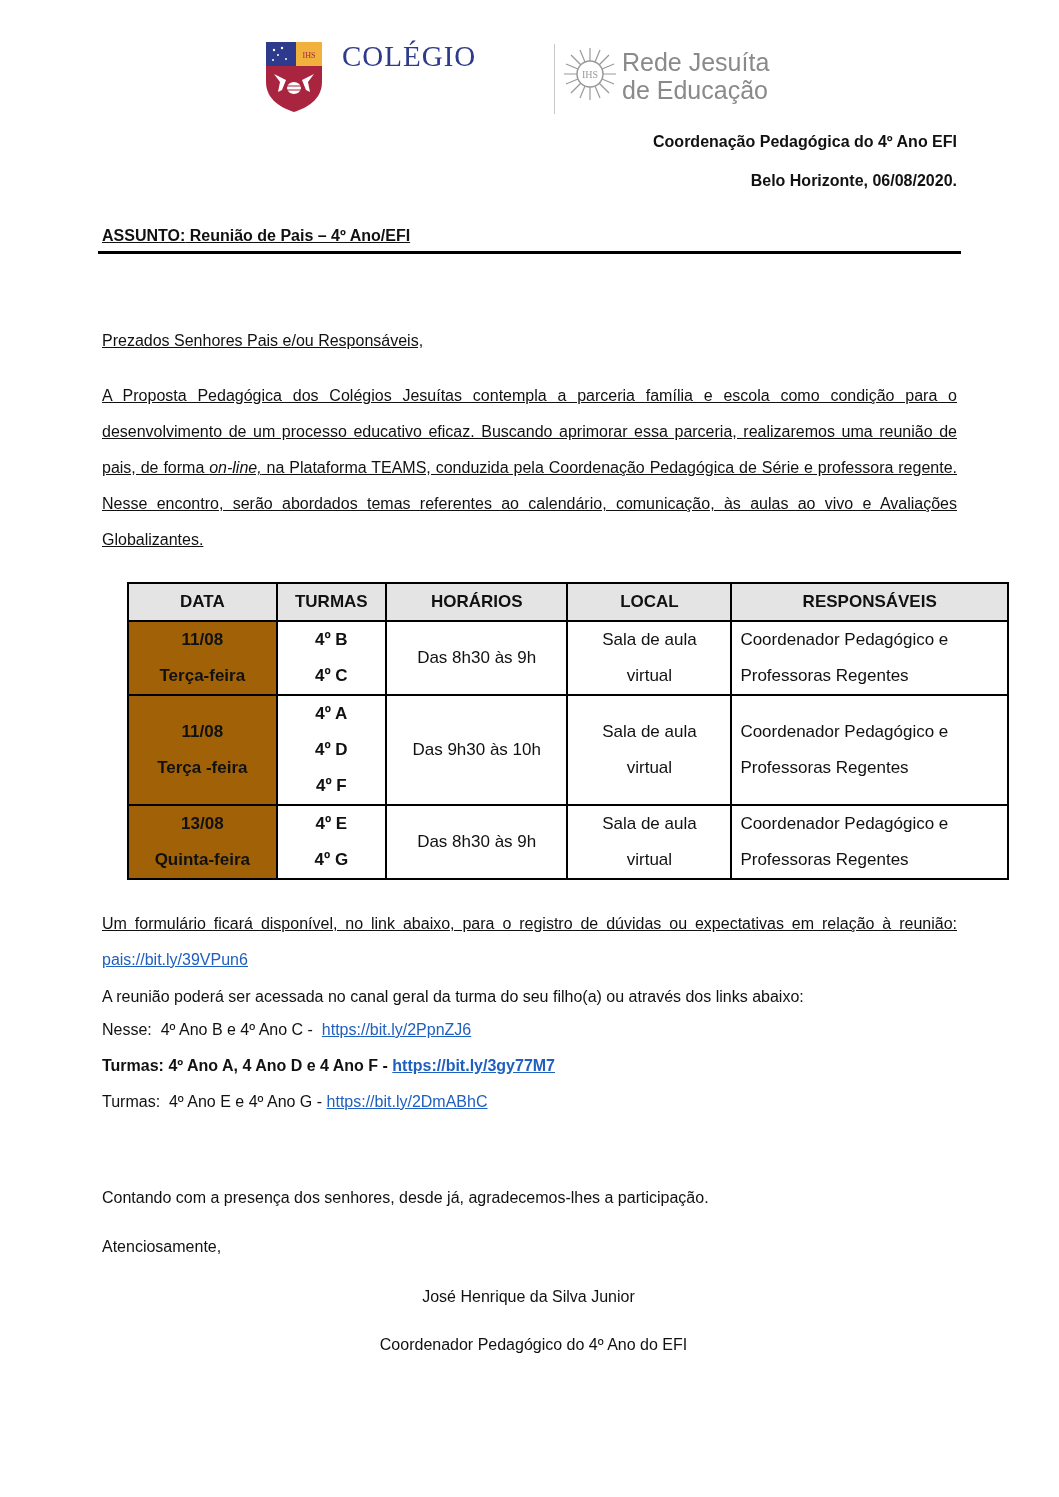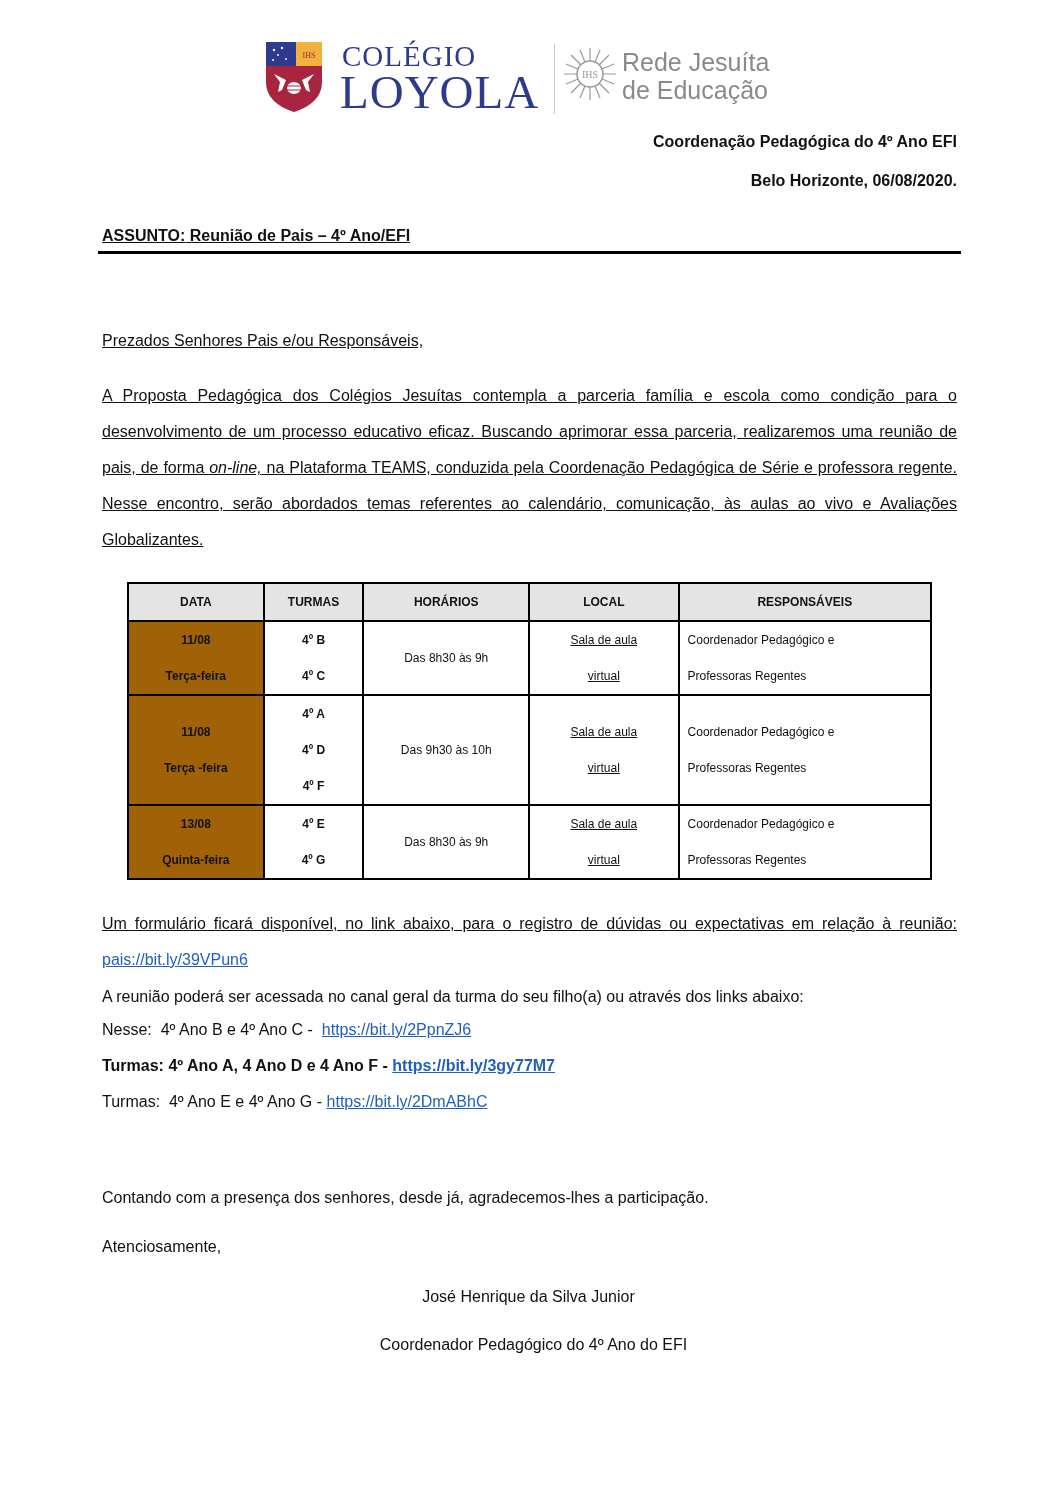--- a/index.html
+++ b/index.html
@@ -20,29 +20,29 @@
 
     .hdr-right { right: 102px; text-align: right; font-weight: bold; font-size: 16px; line-height: 27px; }
     .subject { left: 102px; top: 227px; font-weight: bold; font-size: 16px; }
     .subject .ul { text-decoration: underline; }
     .rule { left: 98px; top: 251px; width: 863px; height: 3px; background: #000; }
 
     .p { left: 102px; width: 855px; font-size: 16px; line-height: 36px; text-align: justify; text-decoration: underline; }
     .p i { font-style: italic; }
 
     table.sched {
-      position: absolute; left: 127px; top: 582px; width: 805px;
-      border-collapse: collapse; font-size: 12px;
+      position: absolute; left: 127px; top: 582px; width: 882px;
+      border-collapse: collapse; font-size: 17px;
     }
     table.sched th, table.sched td { border: 2px solid #000; text-align: center; vertical-align: middle; padding: 0; }
     table.sched th { background: #e4e4e4; font-weight: bold; height: 36px; }
     table.sched td.date { background: #a16207; font-weight: bold; line-height: 36px; }
     table.sched td.turma { font-weight: bold; line-height: 36px; }
     table.sched td.resp { text-align: left; padding-left: 8px; line-height: 36px; }
-    table.sched td.local { line-height: 36px; text-decoration: underline; }
+    table.sched td.local { line-height: 36px; }
     .line { display: block; }
 
     a.link { color: #1f5fbf; text-decoration: underline; }
     .line-txt { left: 102px; font-size: 16px; }
     .sig { left: 4px; width: 1059px; text-align: center; font-size: 16px; }
   </style>
 </head>
 <body>
 
 <div class="abs logo">
@@ -56,21 +56,20 @@
       <circle cx="20" cy="17" r="1" fill="#fff"></circle>
       <circle cx="7" cy="18" r="1" fill="#fff"></circle>
     <text x="43" y="16" font-size="8" text-anchor="middle" fill="#a8243f" font-family="Liberation Serif, serif">IHS</text>
     <path d="M8 32 l6 8 l-2 10 l4 -2 l4 -10 z" fill="#fff"></path>
     <path d="M48 32 l-6 8 l2 10 l-4 -2 l-4 -10 z" fill="#fff"></path>
     <ellipse cx="28" cy="46" rx="7" ry="6" fill="#fff"></ellipse>
     <line x1="21" y1="44" x2="35" y2="44" stroke="#a8243f" stroke-width="1"></line>
     <line x1="21" y1="48" x2="35" y2="48" stroke="#a8243f" stroke-width="1"></line>
   </svg>
   <div class="colegio-top">COLÉGIO</div>
-  <div class="colegio-bottom">LOYOLA</div>
   <div class="logo-divider"></div>
   <svg class="seal" viewBox="0 0 56 56">
     <g stroke="#9a9a9a" stroke-width="1.2">
       <line x1="28" y1="2" x2="28" y2="54"></line>
         <line x1="2" y1="28" x2="54" y2="28"></line>
       <line x1="9" y1="9" x2="47" y2="47"></line>
         <line x1="47" y1="9" x2="9" y2="47"></line>
       <line x1="18" y1="4" x2="38" y2="52"></line>
         <line x1="38" y1="4" x2="18" y2="52"></line>
       <line x1="4" y1="18" x2="52" y2="38"></line>

